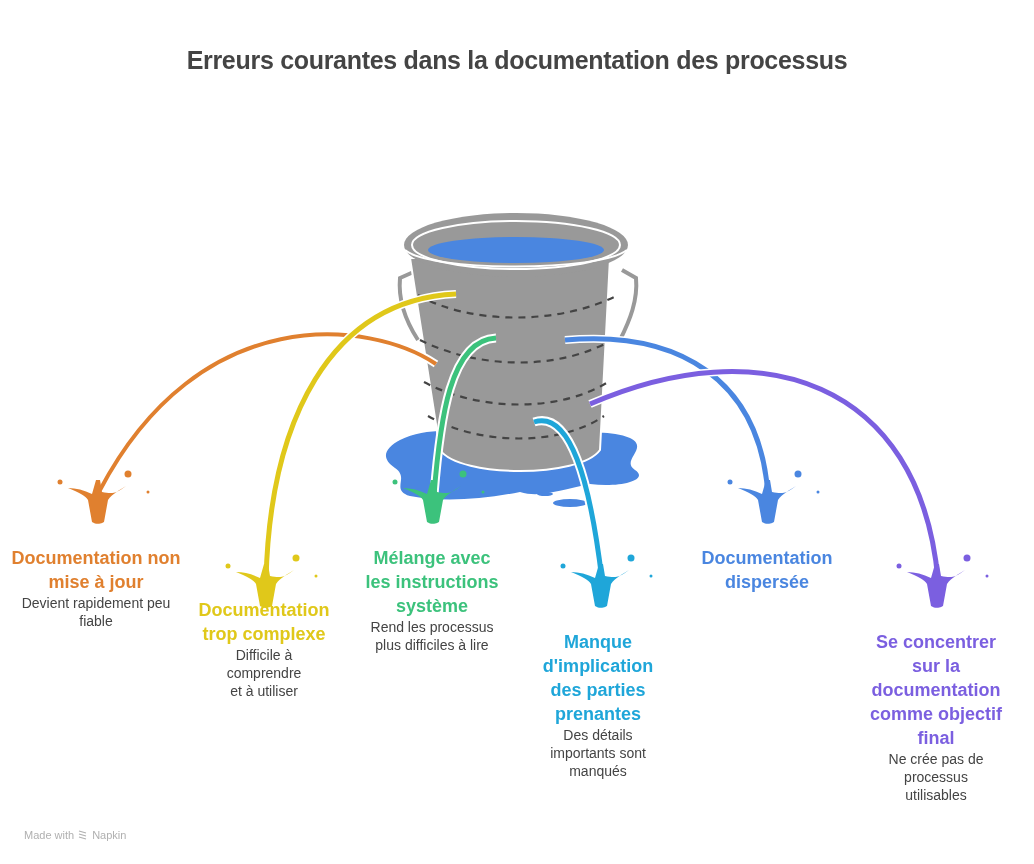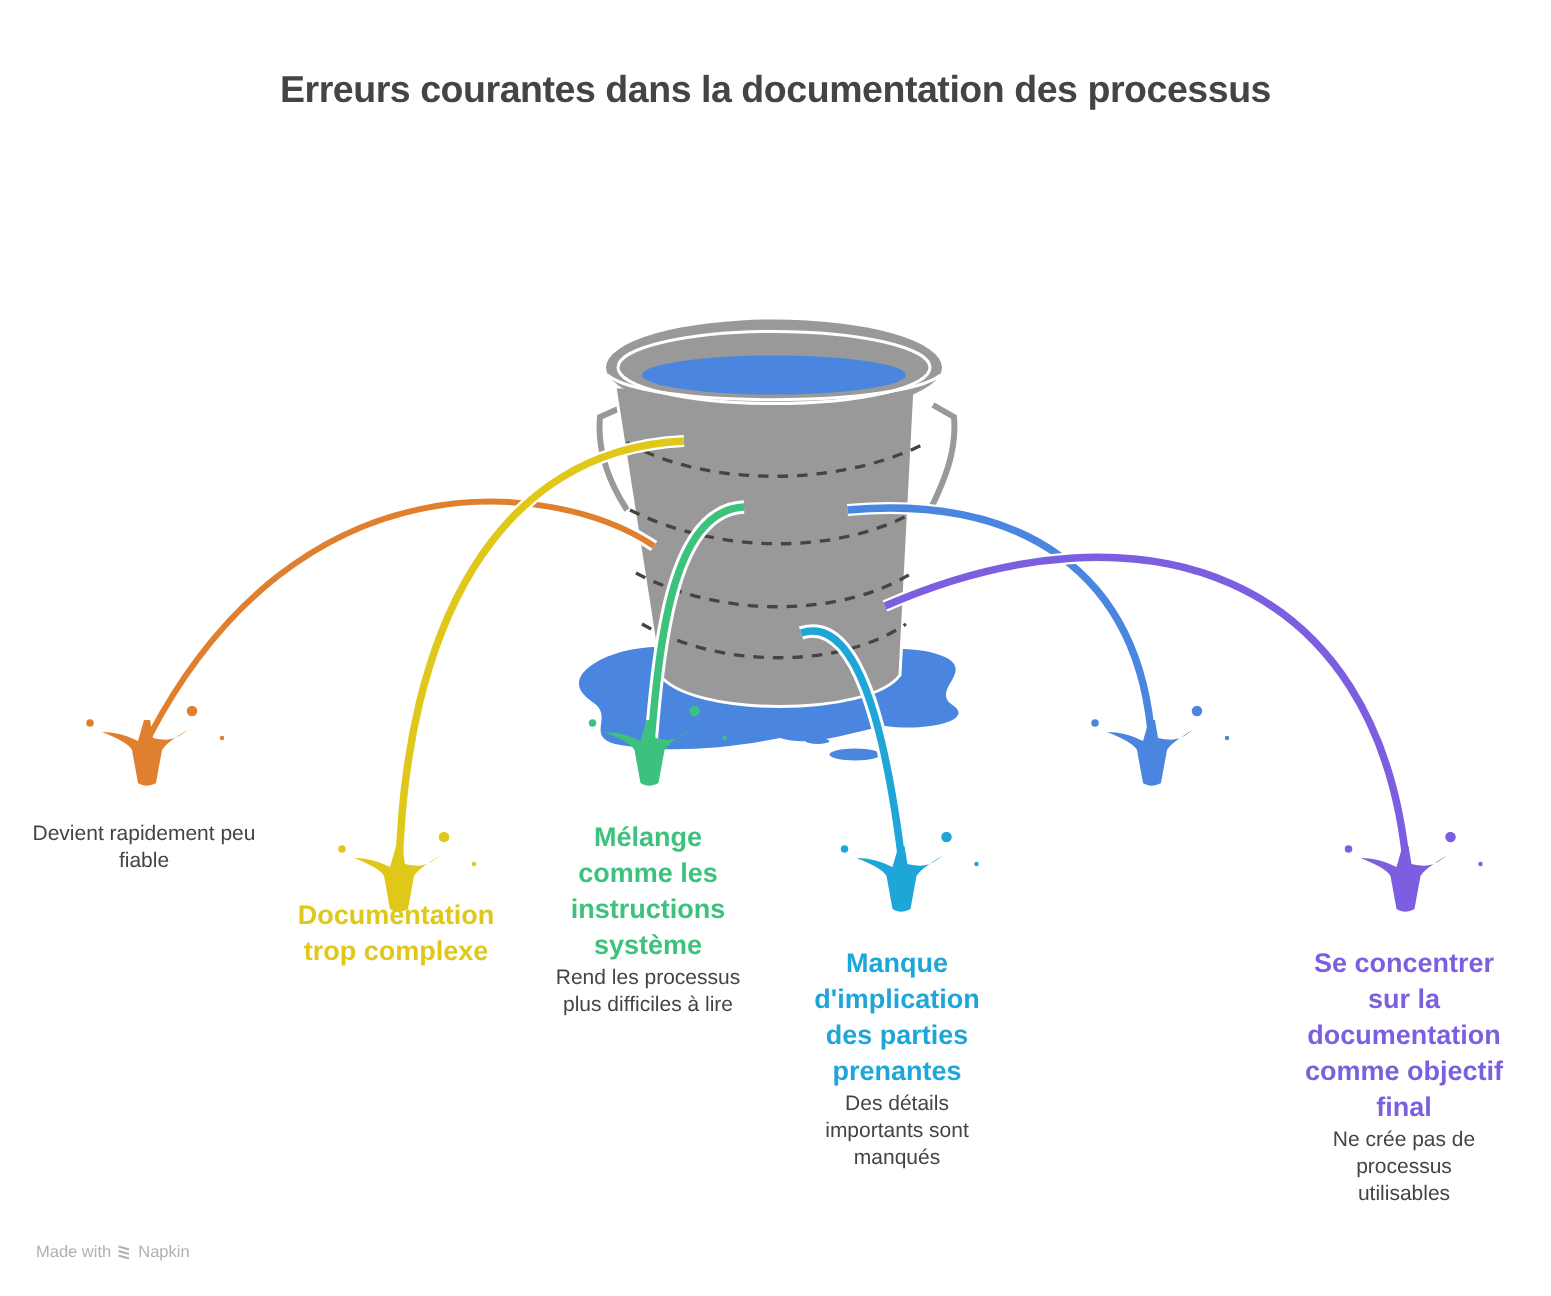--- a/index.html
+++ b/index.html
@@ -92,34 +92,37 @@
       <g>
         <path d="M907 572 C 917 576, 925 580, 927 584 L 931 606 C 937 610, 943 606, 943 606 L 947 584 C 951 578, 959 574, 965 570 C 955 578, 951 578, 941 576 L 939 564 L 935 564 L 931 578 C 923 574, 915 572, 907 572 Z" fill="#7B5FE0"></path>
         <circle cx="899" cy="566" r="2.5" fill="#7B5FE0"></circle>
         <circle cx="967" cy="558" r="3.5" fill="#7B5FE0"></circle>
         <circle cx="987" cy="576" r="1.5" fill="#7B5FE0"></circle>
       </g>
     </g>
 </svg>
 
 <div class="item" style="left:6px; top:546px;">
+  <div class="head" style="color: rgb(224, 128, 47);">Documentation non mise à jour</div>
   <div class="desc">Devient rapidement peu fiable</div>
 </div>
 <div class="item" style="left:174px; top:598px;">
   <div class="head" style="padding: 0px 14px; color: rgb(224, 200, 26);">Documentation trop complexe</div>
+  <div class="desc" style="padding:0 50px;">Difficile à comprendre et à utiliser</div>
 </div>
 <div class="item" style="left:342px; top:546px;">
-  <div class="head" style="padding: 0px 20px; color: rgb(60, 194, 124);">Mélange comme les instructions système</div>
+  <div class="head" style="padding: 0px 20px; color: rgb(60, 194, 124);">Mélange avec les instructions système</div>
   <div class="desc" style="padding:0 20px;">Rend les processus plus difficiles à lire</div>
 </div>
 <div class="item" style="left:508px; top:630px;">
   <div class="head" style="padding: 0px 30px; color: rgb(31, 166, 217);">Manque d'implication des parties prenantes</div>
   <div class="desc" style="padding:0 30px;">Des détails importants sont manqués</div>
 </div>
 <div class="item" style="left:677px; top:546px;">
+  <div class="head" style="color: rgb(74, 134, 224);">Documentation dispersée</div>
 </div>
 <div class="item" style="left:846px; top:630px;">
   <div class="head" style="padding: 0px 16px; color: rgb(123, 95, 224);">Se concentrer sur la documentation comme objectif final</div>
   <div class="desc" style="padding:0 40px;">Ne crée pas de processus utilisables</div>
 </div>
 
 <div class="footer">
   <span>Made with</span>
   <svg viewBox="0 0 12 12">
     <path d="M2 2 L9 4 M2 5 L9 7 M2 8 L9 10" stroke="#b0b0b0" stroke-width="1.3" fill="none"></path>

